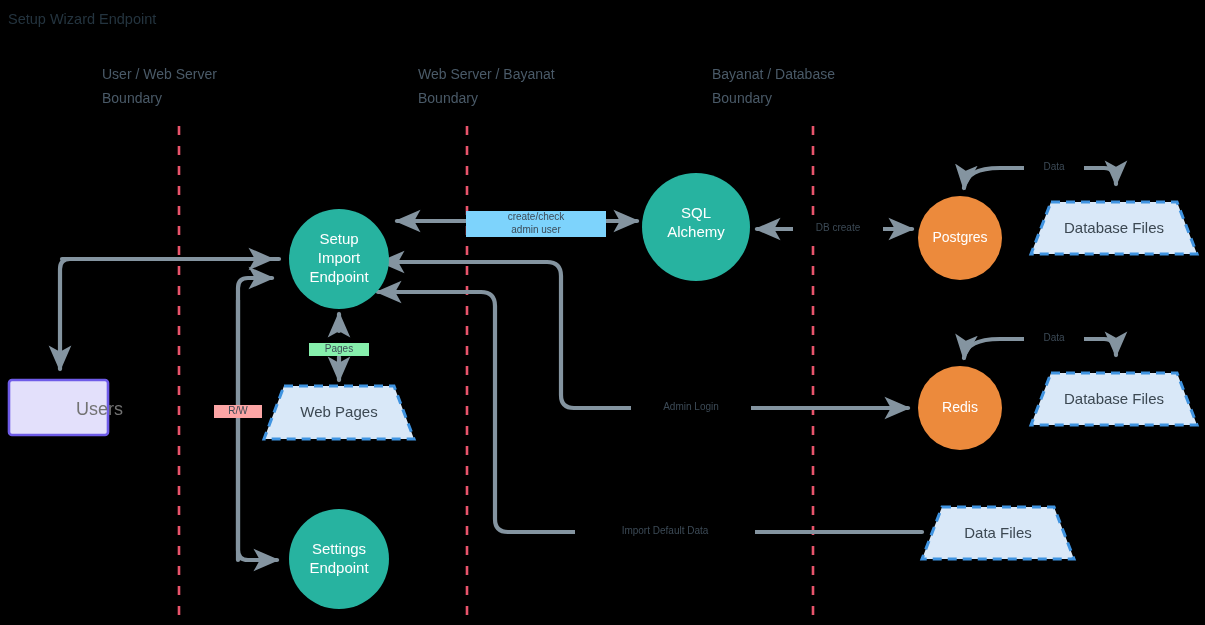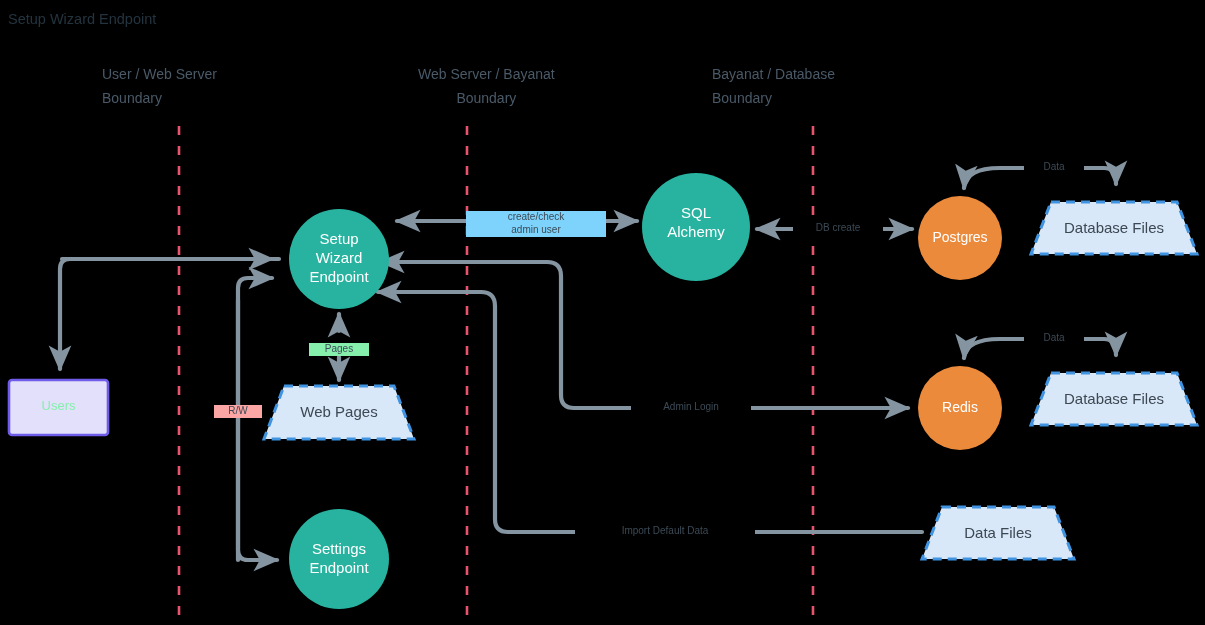--- a/index.html
+++ b/index.html
@@ -51,22 +51,23 @@
   .node-label-light {
     font-size: 15px;
     color: #ffffff;
     font-weight: 400;
   }
   .node-label-dark {
     font-size: 15px;
     color: #3c4852;
   }
   .node-label-users {
-    font-size: 13px;
-    color: #86efac;
+    font-size: 18px;
+    color: #737373;
+    margin-left: 41px;
   }
   .flow-label {
     font-size: 10px;
     color: #3c4a56;
     line-height: 1.28;
     white-space: pre-line;
   }
 </style>
 </head>
 <body>
@@ -139,29 +140,29 @@
       <circle cx="696" cy="227" r="54" fill="#27b3a0"></circle>
       <circle cx="960" cy="238" r="42" fill="#ec8a3c"></circle>
       <circle cx="960" cy="408" r="42" fill="#ec8a3c"></circle>
     </g>
   </svg>
 
   <div class="txt page-title">Setup Wizard Endpoint</div>
 
   <div class="txt boundary-label" style="left:102px; top:62px;">User / Web Server
 Boundary</div>
-  <div class="txt boundary-label" style="left:418px; top:62px;text-align:center;">Web Server / Bayanat
+  <div class="txt boundary-label" style="left:418px; top:62px;">Web Server / Bayanat
 Boundary</div>
   <div class="txt boundary-label" style="left:712px; top:62px;">Bayanat / Database
 Boundary</div>
 
   <div class="txt node-label-users" style="left:9px; top:398px; width:99px;">Users</div>
 
   <div class="txt node-label-light" style="left:259px; top:229px; width:160px; white-space:pre-line;">Setup
-Wizard
+Import
 Endpoint</div>
 
   <div class="txt node-label-dark" style="left:264px; top:402px; width:150px;">Web Pages</div>
 
   <div class="txt node-label-light" style="left:259px; top:539px; width:160px; white-space:pre-line;">Settings
 Endpoint</div>
 
   <div class="txt node-label-light" style="left:616px; top:203px; width:160px; white-space:pre-line;">SQL
 Alchemy</div>
 

